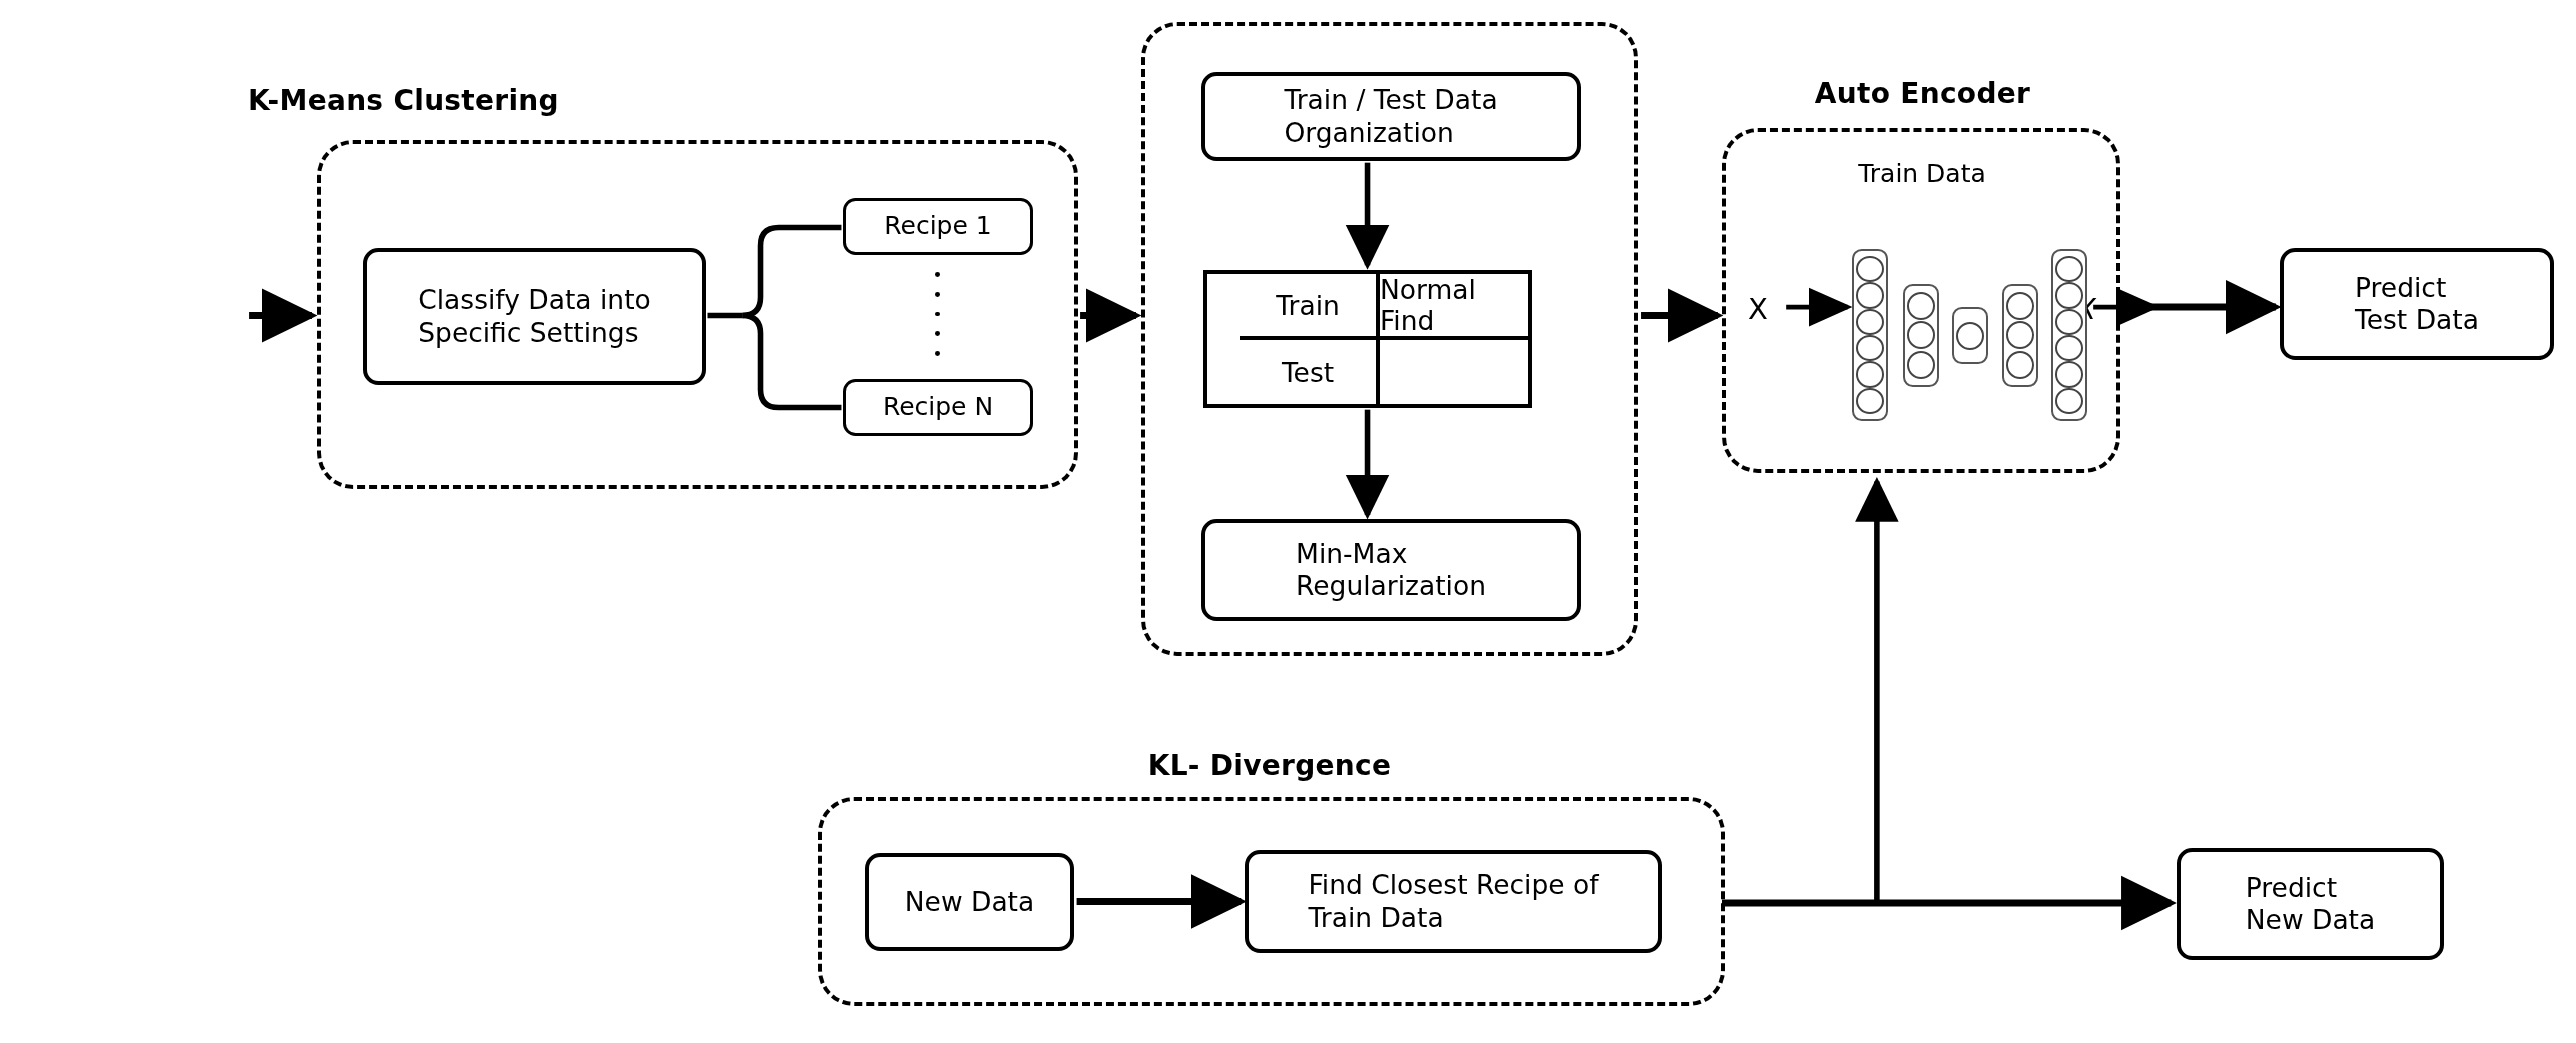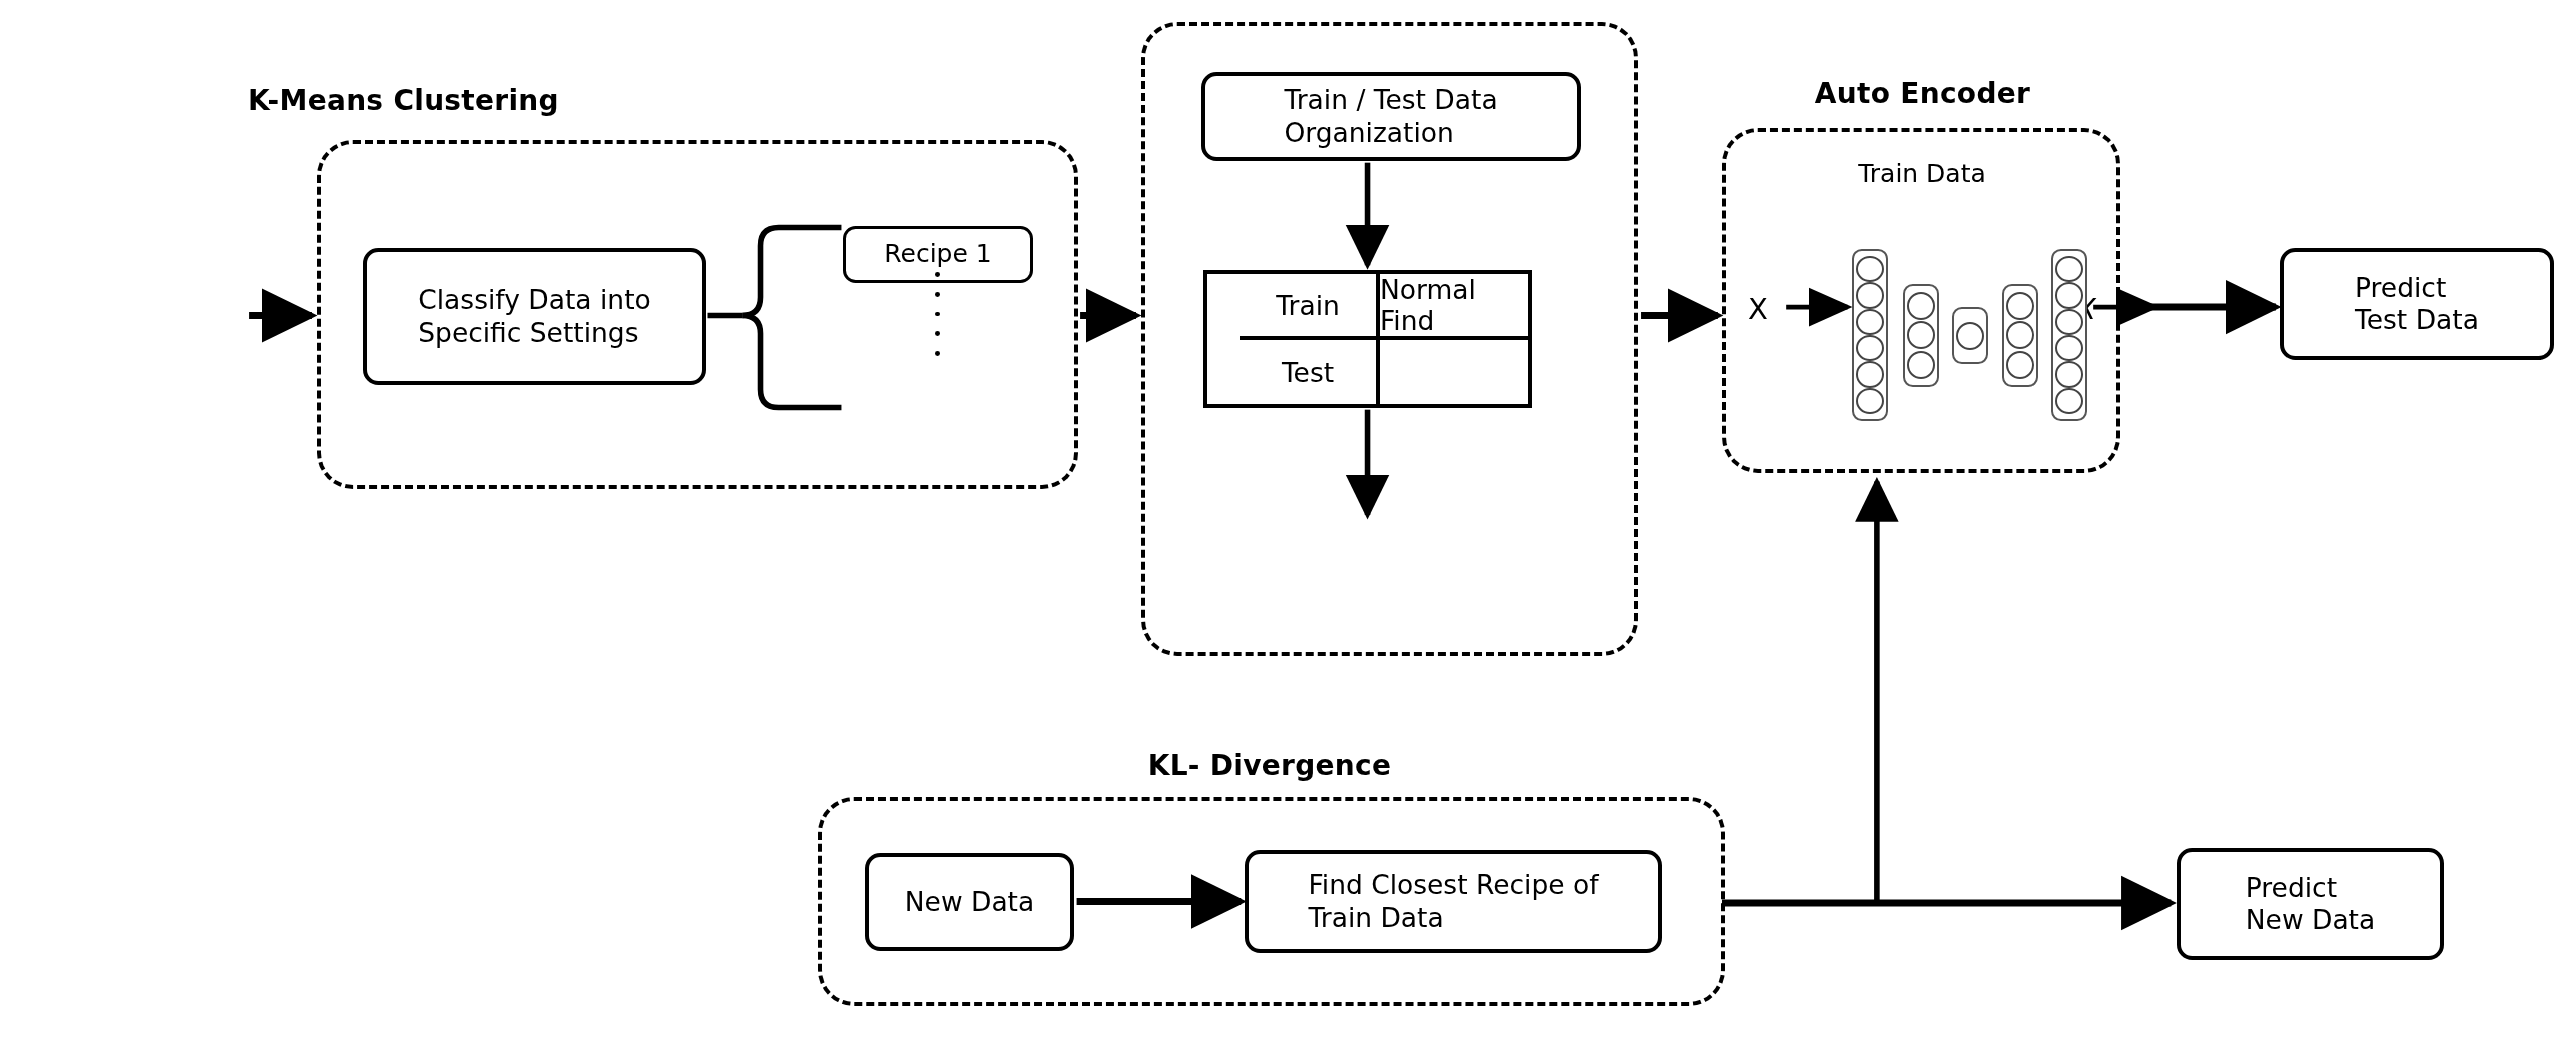--- a/index.html
+++ b/index.html
@@ -5,21 +5,21 @@
   html,body{margin:0;padding:0;background:#ffffff;}
   body{width:2576px;height:1044px;position:relative;overflow:hidden;
        font-family:"DejaVu Sans","Liberation Sans",sans-serif;color:#000;}
   #stage{position:absolute;left:0;top:0;width:2576px;height:1044px;}
   .grp-title{position:absolute;font-weight:bold;font-size:28px;letter-spacing:0.3px;
              text-align:center;white-space:nowrap;}
   .dashgrp{position:absolute;border:4.9px dashed #000;border-radius:36px;box-sizing:border-box;}
   .node{position:absolute;box-sizing:border-box;border:4.2px solid #000;border-radius:15.3px;
         background:#fff;display:flex;align-items:center;justify-content:center;text-align:left;
         line-height:1.22;font-size:26.5px;}
-  .node.sm{font-size:25px;border-radius:12.6px;border-width:3.5px;margin-top:28px;}
+  .node.sm{font-size:25px;border-radius:12.6px;border-width:3.5px;}
   .nd-txt{display:block;padding:0 7px;}
   .tbl{position:absolute;box-sizing:border-box;border:4.2px solid #000;background:#fff;
        display:grid;grid-template-columns:140px 1fr;grid-template-rows:1fr 1fr;padding-left:33px;}
   .tcell{display:flex;align-items:center;justify-content:center;font-size:26.5px;
          box-sizing:border-box;}
   .tcell.c0{border-right:4.2px solid #000;}
   .tcell.r0{border-bottom:4.2px solid #000;}
   .dots{position:absolute;display:flex;flex-direction:column;justify-content:space-between;
         align-items:center;}
   .dots i{width:4.9px;height:4.9px;background:#000;border-radius:50%;display:block;}
@@ -54,40 +54,47 @@
 
   <div class="node" style="left:363px;top:248px;width:343px;height:137px;">
     <span class="nd-txt" style="white-space:pre-line;">Classify Data into
 Specific Settings</span>
   </div>
 
   <div class="node sm" style="left:843px;top:198px;width:190px;height:57px;">
     <span class="nd-txt">Recipe 1</span>
   </div>
 
+  <div class="node sm" style="left:843px;top:379px;width:190px;height:57px;">
+    <span class="nd-txt">Recipe N</span>
+  </div>
 
   <div class="dots" style="left:935px;top:272px;width:5.6px;height:84px;">
     <i></i>
       <i></i>
       <i></i>
       <i></i>
       <i></i>
   </div>
 
   <div class="node" style="left:1201px;top:72px;width:380px;height:89px;">
     <span class="nd-txt" style="white-space:pre-line;">Train / Test Data
 Organization</span>
   </div>
 
   <div class="tbl" style="left:1203px;top:270px;width:329px;height:138px;">
     <div class="tcell c0 r0">Train</div>
     <div class="tcell r0">Normal Find</div>
     <div class="tcell c0">Test</div>
   </div>
 
+  <div class="node" style="left:1201px;top:519px;width:380px;height:102px;">
+    <span class="nd-txt" style="white-space:pre-line;">Min-Max
+Regularization</span>
+  </div>
 
   <div class="lbl" style="left:1842px;top:159px;width:160px;text-align:center;font-size:25px;">Train Data</div>
 
   <div class="lbl" style="left:1748px;top:292px;font-size:29px;">X</div>
 
   <div class="lbl ital" style="left:2076px;top:292px;font-size:29px;">X</div>
 
   <div class="aelayer" style="left:1852px;top:249px;width:36px;height:172px;">
     <span class="aenode"></span>
     <span class="aenode"></span>

